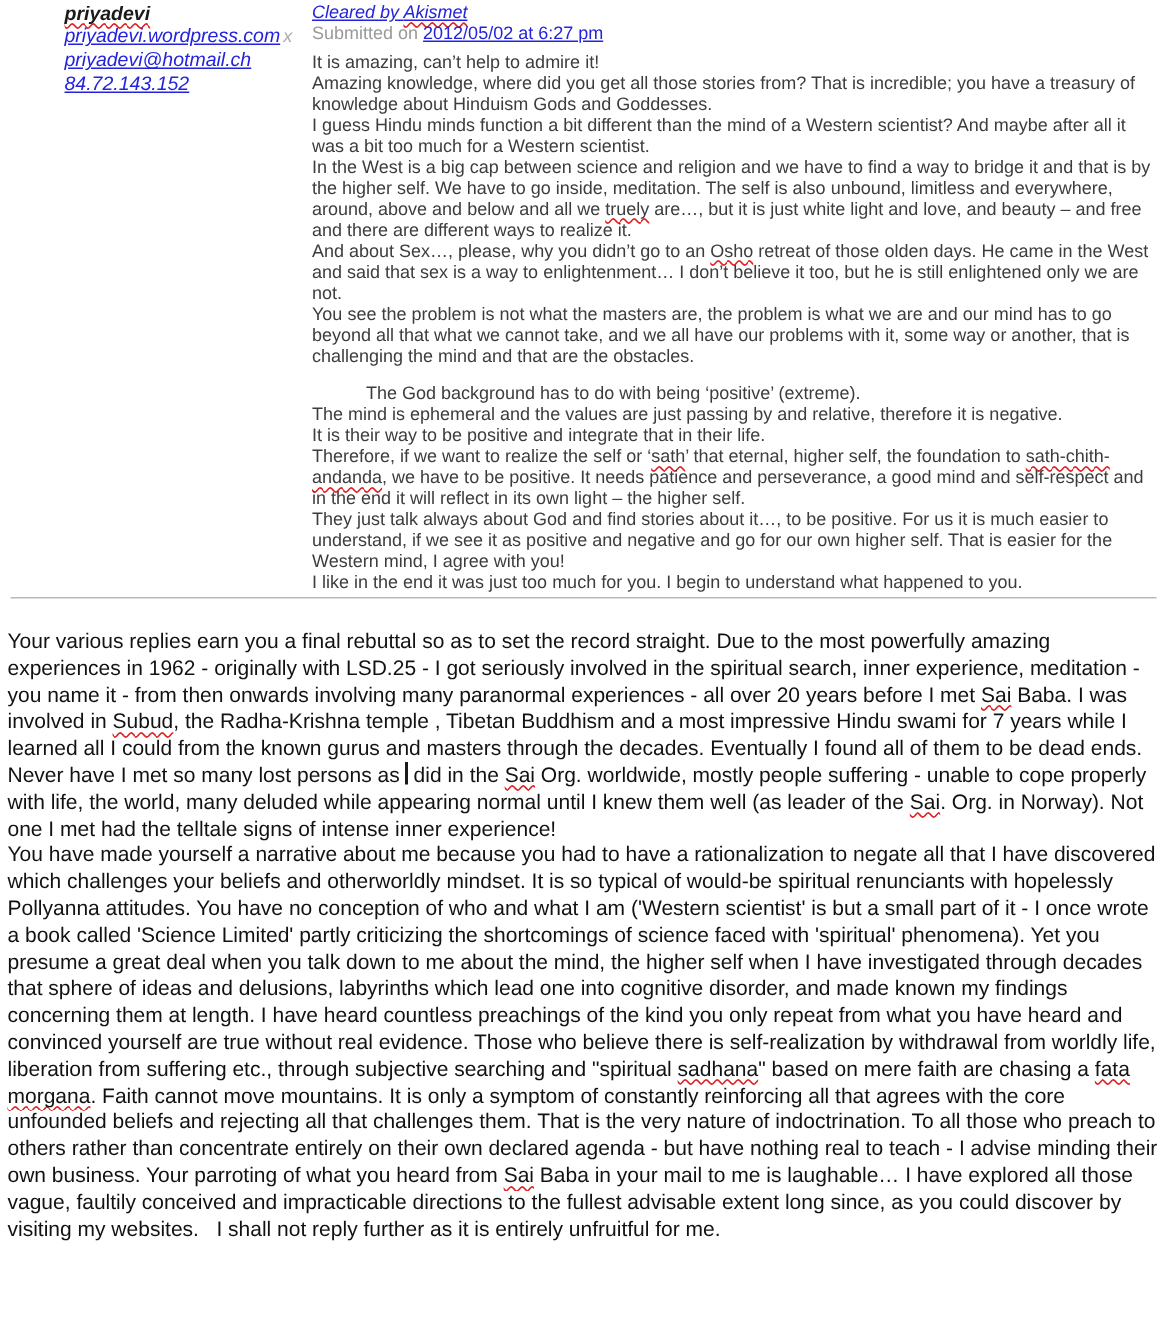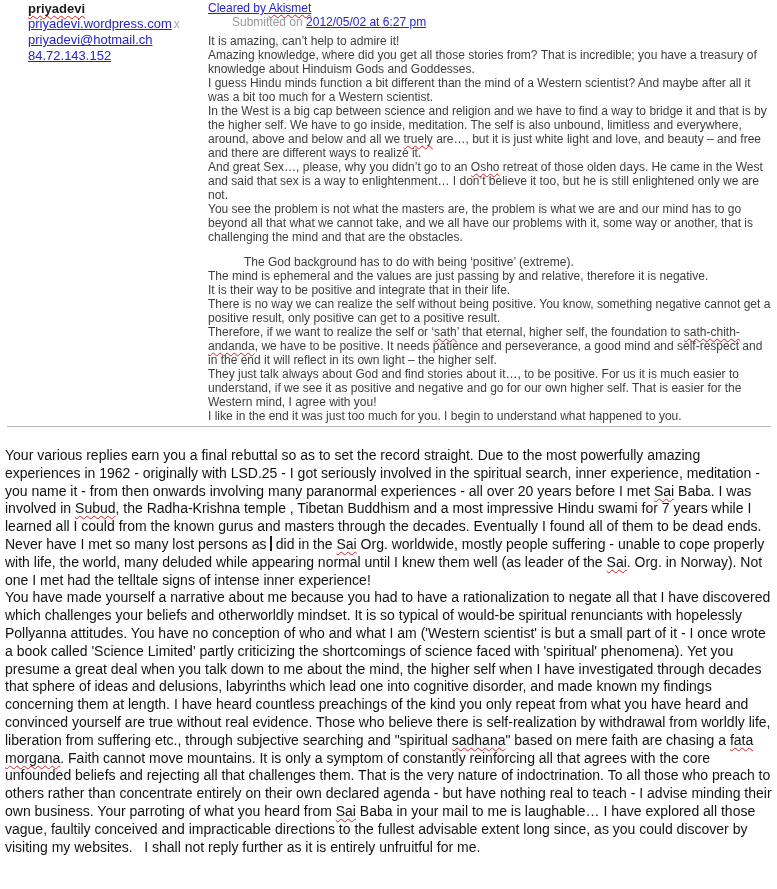--- a/index.html
+++ b/index.html
@@ -6,34 +6,34 @@
   html,body { background:#ffffff; }
   body {
     width:777px; height:889px; overflow:hidden;
     font-family:"Liberation Sans","DejaVu Sans",sans-serif;
     -webkit-font-smoothing:antialiased;
   }
   .top-row { display:flex; align-items:flex-start; padding-top:1px; }
 
   
   .author-col {
-    width:208px; flex:0 0 208px; padding-left:28px;
-    font-size:13px; line-height:15.2px; color:#222;
+    width:208px; flex:0 0 208px; padding-left:43px;
+    font-size:13px; line-height:15.2px; color:#222;font-style:italic;
   }
   .author-name { font-weight:bold; color:#1a1a1a; }
   a { color:#2323dd; text-decoration:underline; cursor:pointer; }
   .x-mark { color:#a9a9a9; text-decoration:none; font-size:12px; margin-left:2px; }
 
   
   .comment-col {
     width:566px; flex:0 0 566px;
     font-size:12px; line-height:14px; color:#3d3d3d;
   }
-  .meta-line1 a { }
-  .meta-line2 { color:#999; line-height:14px;margin-left:24px; }
+  .meta-line1 a { font-style:italic; }
+  .meta-line2 { color:#999; line-height:14px; }
   .comment-body { margin-top:5px; }
 
   .para { white-space:pre-wrap; }
   .para.gap { margin-top:11px;margin-left:36px; }
 
   
   .sq {
     text-decoration-line:underline;
     text-decoration-style:wavy;
     text-decoration-color:#e02020;
@@ -81,26 +81,25 @@
       <a><span>Cleared by </span><span class="sq">Akismet</span></a>
     </div>
     <div class="meta-line2">
       <span>Submitted on </span><a>2012/05/02 at 6:27 pm</a>
     </div>
     <div class="comment-body">
         <div class="para"><span>It is amazing, can’t help to admire it!</span></div>
         <div class="para"><span>Amazing knowledge, where did you get all those stories from? That is incredible; you have a treasury of knowledge about Hinduism Gods and Goddesses.</span></div>
         <div class="para"><span>I guess Hindu minds function a bit different than the mind of a Western scientist? And maybe after all it was a bit too much for a Western scientist.</span></div>
         <div class="para"><span>In the West is a big cap between science and religion and we have to find a way to bridge it and that is by the higher self. We have to go inside, meditation. The self is also unbound, limitless and everywhere, around, above and below and all we </span><span class="sq">truely</span><span> are…, but it is just white light and love, and beauty – and free and there are different ways to realize it.</span></div>
-        <div class="para"><span>And great Sex…, please, why you didn’t go to an </span><span class="sq">Osho</span><span> retreat of those olden days. He came in the West and said that sex is a way to enlightenment… I don’t believe it too, but he is still enlightened only we are not.</span></div>
+        <div class="para"><span>And about Sex…, please, why you didn’t go to an </span><span class="sq">Osho</span><span> retreat of those olden days. He came in the West and said that sex is a way to enlightenment… I don’t believe it too, but he is still enlightened only we are not.</span></div>
         <div class="para"><span>You see the problem is not what the masters are, the problem is what we are and our mind has to go beyond all that what we cannot take, and we all have our problems with it, some way or another, that is challenging the mind and that are the obstacles.</span></div>
         <div class="para gap"><span>The God background has to do with being ‘positive’ (extreme).</span></div>
         <div class="para"><span>The mind is ephemeral and the values are just passing by and relative, therefore it is negative.</span></div>
         <div class="para"><span>It is their way to be positive and integrate that in their life.</span></div>
-        <div class="para"><span>There is no way we can realize the self without being positive. You know, something negative cannot get a positive result, only positive can get to a positive result.</span></div>
         <div class="para"><span>Therefore, if we want to realize the self or ‘</span><span class="sq">sath</span><span>’ that eternal, higher self, the foundation to </span><span class="sq">sath-chith-andanda</span><span>, we have to be positive. It needs patience and perseverance, a good mind and self-respect and in the end it will reflect in its own light – the higher self.</span></div>
         <div class="para"><span>They just talk always about God and find stories about it…, to be positive. For us it is much easier to understand, if we see it as positive and negative and go for our own higher self. That is easier for the Western mind, I agree with you!</span></div>
         <div class="para"><span>I like in the end it was just too much for you. I begin to understand what happened to you.</span></div>
       </div>
   </div>
 
 </div>
 
 <hr class="divider">
 

